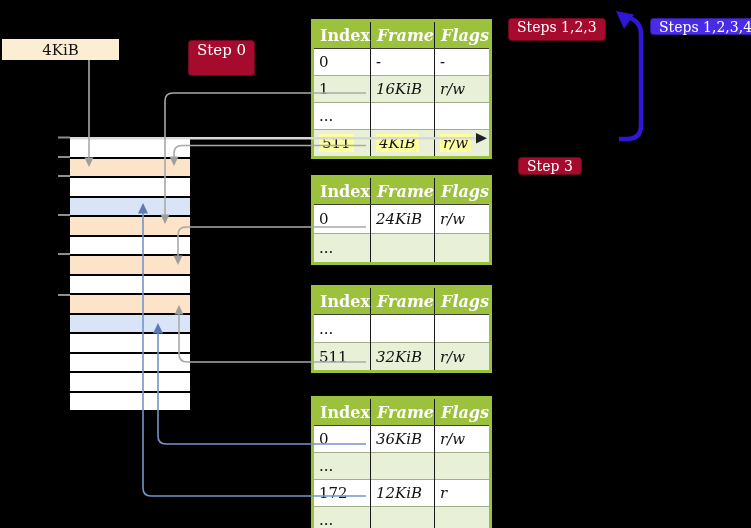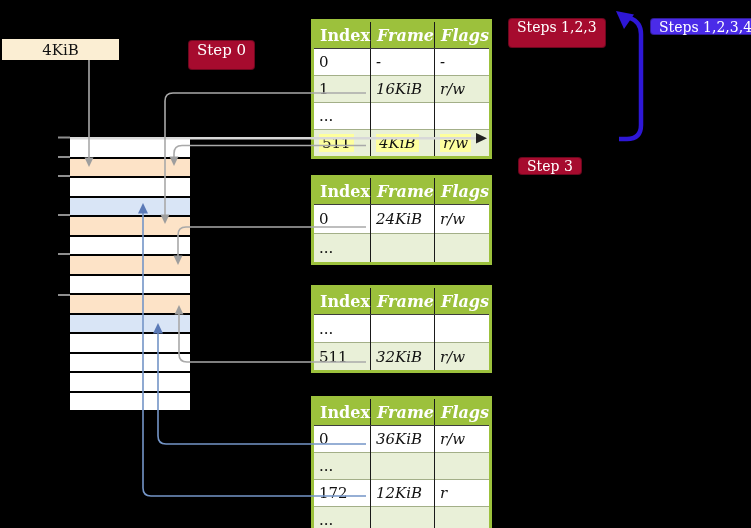--- a/index.html
+++ b/index.html
@@ -28,22 +28,22 @@
     background:var(--frame-bg);color:#111;font-size:15px;
     display:flex;align-items:center;justify-content:center;
   }
   .badge{
     position:absolute;color:#fff;border-radius:4px;font-size:14px;
     line-height:17px;padding:0 8px;white-space:nowrap;
     border:1px solid rgba(0,0,0,0.35);box-sizing:border-box;
   }
   .badge-red{background:var(--badge-red);}
   .badge-blue{background:var(--badge-blue);}
-  #badge-step0{left:188px;top:40px;font-size:15px;line-height:19px;height:30px;}
-  #badge-steps123{left:508px;top:18px;height:30px;}
+  #badge-step0{left:188px;top:40px;font-size:15px;line-height:19px;height:36px;}
+  #badge-steps123{left:508px;top:18px;height:23px;}
   #badge-steps1234{left:650px;top:18px;height:17px;}
   #badge-step4{left:518px;top:157px;height:18px;line-height:16px;}
   #memory-stack{
     position:absolute;left:70px;top:137px;width:120px;
     border-bottom:2px solid #000;
   }
   .stack-row{height:19.5px;box-sizing:border-box;border-top:2px solid #000;}
   .stack-row:first-child{border-top:none;}
   .row-free{background:#ffffff;}
   .row-page-table{background:var(--peach);}

